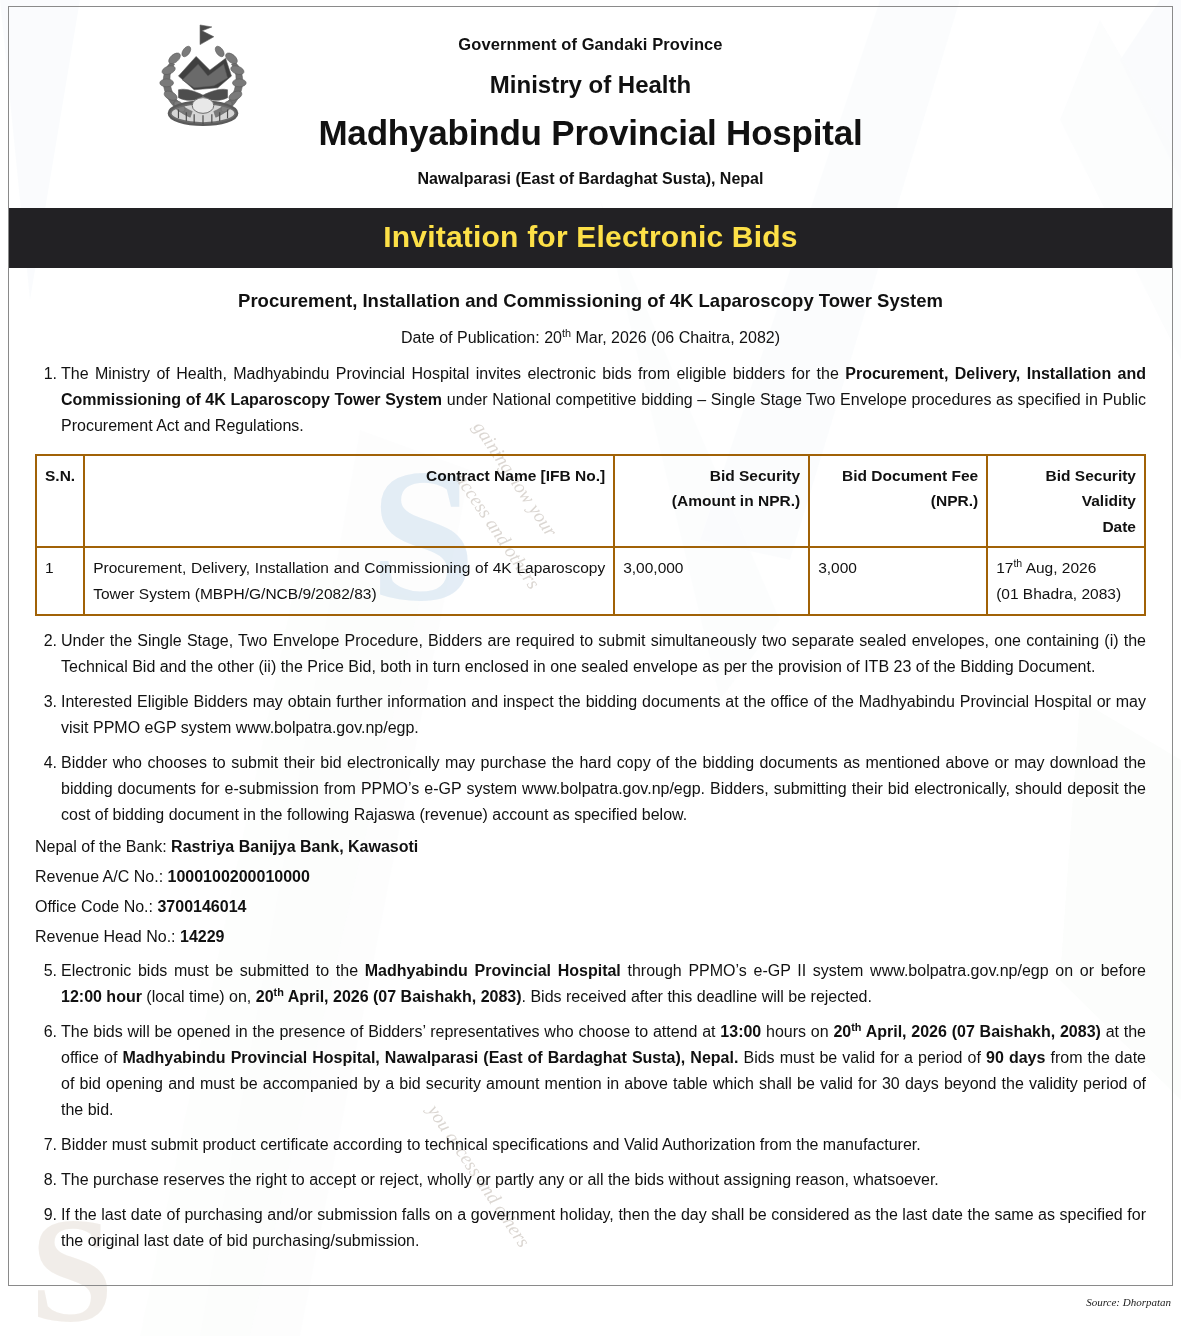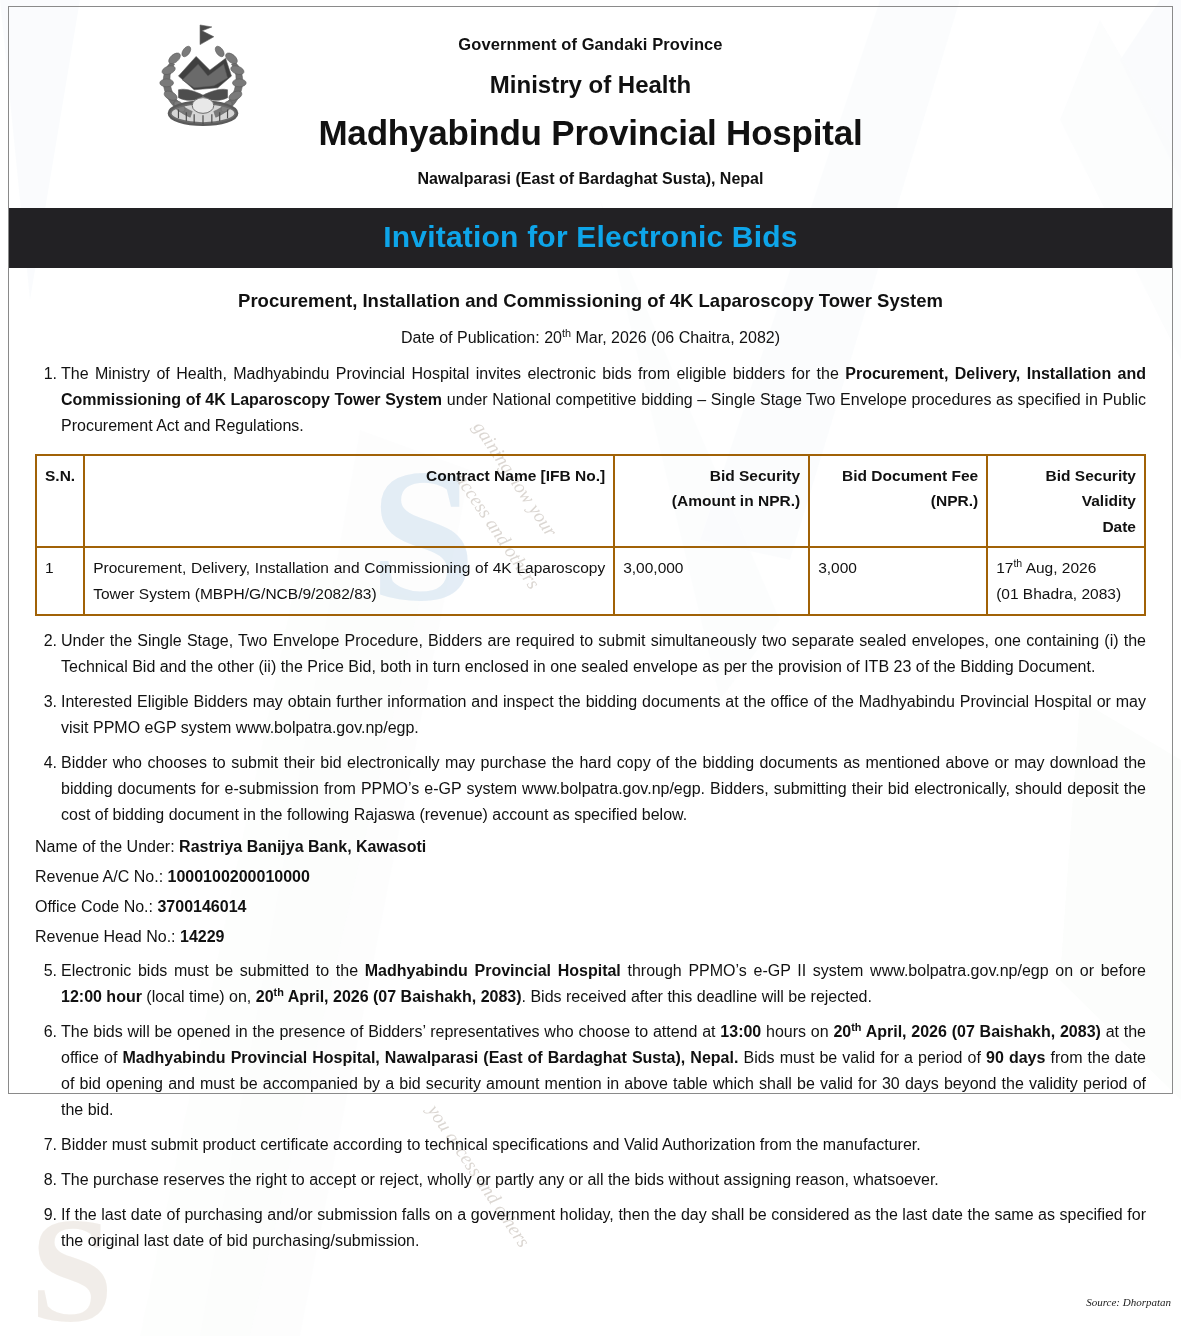--- a/index.html
+++ b/index.html
@@ -64,21 +64,21 @@
   .wm-tag.t1 { left: 448px; top: 468px; font-size: 19px; transform: rotate(56deg); }
   .wm-tag.t2 { left: 430px; top: 520px; font-size: 19px; transform: rotate(56deg); }
   .wm-tag.t3 { left: 395px; top: 1165px; font-size: 19px; transform: rotate(56deg); }
 
   
   .page {
     position: absolute;
     left: 8px;
     top: 6px;
     width: 1165px;
-    height: 1088px;
+    height: 1280px;
     border: 1.5px solid #8a8a8a;
     background: transparent;
     z-index: 2;
   }
 
   
   .letterhead {
     position: relative;
     padding: 18px 0 10px 0;
     text-align: center;
@@ -109,21 +109,21 @@
   }
   .lh-line4 {
     font-size: 16px;
     font-weight: bold;
     margin: 17px 0 0 0;
   }
 
   
   .banner {
     background: #222124;
-    color: #0ea5e9;
+    color: #fde047;
     text-align: center;
     font-size: 30px;
     font-weight: bold;
     padding: 12px 0 14px 0;
     margin-top: 10px;
     letter-spacing: 0.2px;
   }
 
   
   .subject {
@@ -344,21 +344,21 @@
       </li>
       <li>
         <span class="num">3.</span><span>Interested Eligible Bidders may obtain further information and inspect the bidding documents at the office of the Madhyabindu Provincial Hospital or may visit PPMO eGP system www.bolpatra.gov.np/egp.</span>
       </li>
       <li>
         <span class="num">4.</span><span>Bidder who chooses to submit their bid electronically may purchase the hard copy of the bidding documents as mentioned above or may download the bidding documents for e-submission from PPMO’s e-GP system www.bolpatra.gov.np/egp. Bidders, submitting their bid electronically, should deposit the cost of bidding document in the following Rajaswa (revenue) account as specified below.</span>
       </li>
     </ol>
 
     <div class="bankblock">
-      <div><span>Name of the Under: </span><b>Rastriya Banijya Bank, Kawasoti</b></div>
+      <div><span>Nepal of the Bank: </span><b>Rastriya Banijya Bank, Kawasoti</b></div>
       <div><span>Revenue A/C No.: </span><b>1000100200010000</b></div>
       <div><span>Office Code No.: </span><b>3700146014</b></div>
       <div><span>Revenue Head No.: </span><b>14229</b></div>
     </div>
 
     <ol class="numbered">
       <li>
         <span class="num">5.</span><span>Electronic bids must be submitted to the </span><b>Madhyabindu Provincial Hospital</b><span> through PPMO’s e-GP II system www.bolpatra.gov.np/egp on or before </span><b>12:00 hour</b><span> (local time) on, </span><b><span>20</span><sup>th</sup><span> April, 2026 (07 Baishakh, 2083)</span></b><span>. Bids received after this deadline will be rejected.</span>
       </li>
       <li>

